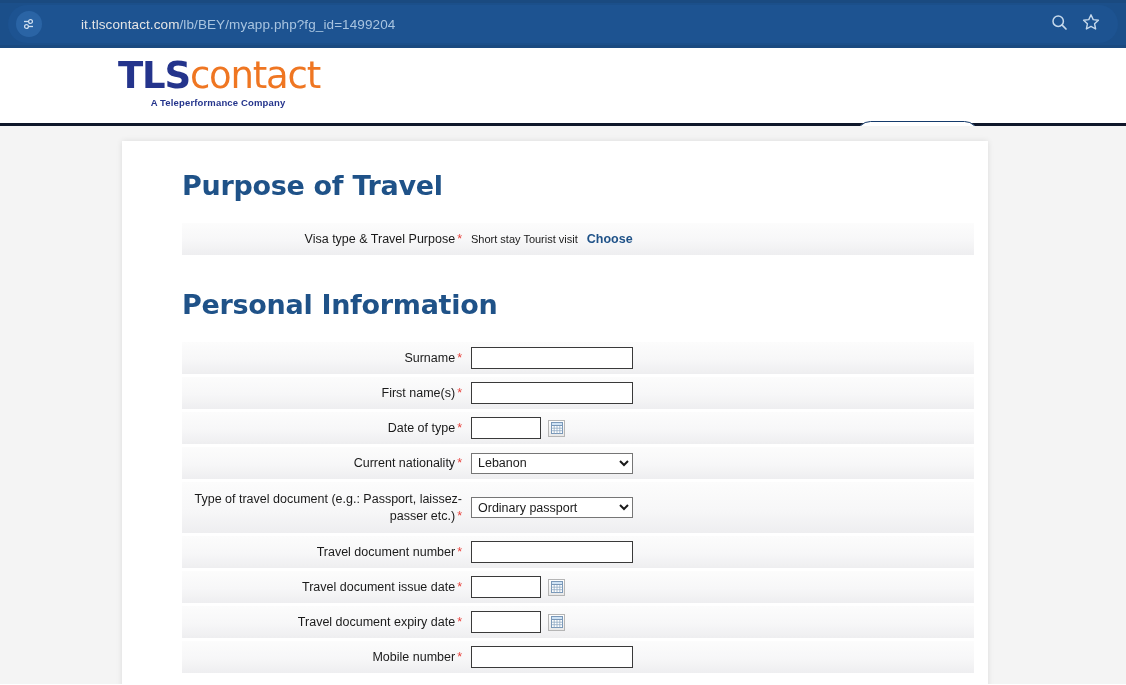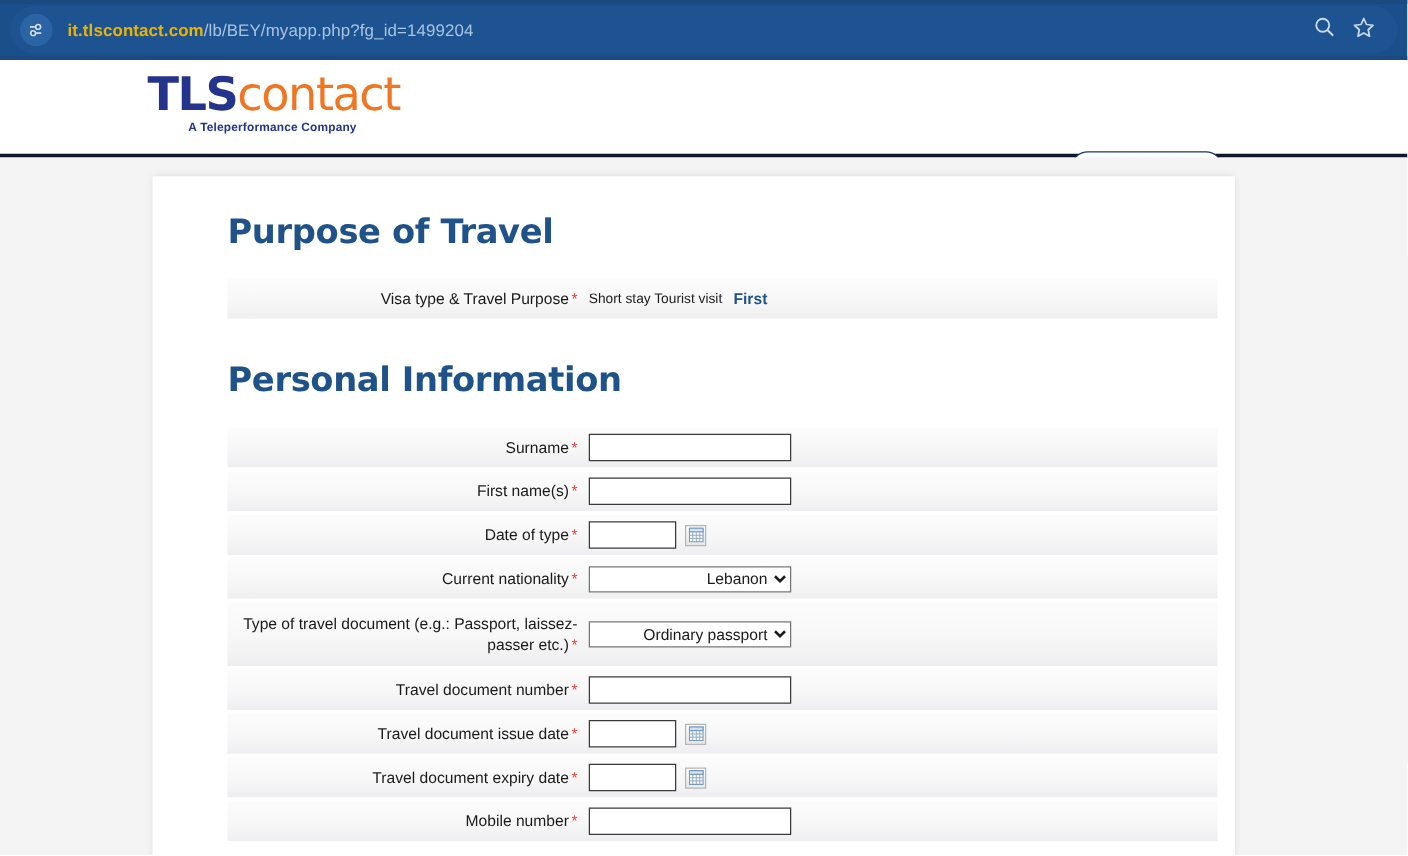--- a/index.html
+++ b/index.html
@@ -64,21 +64,21 @@
   .url-text {
     margin-left: 12px;
     font-size: 13.5px;
     color: #ffffff;
     white-space: nowrap;
     letter-spacing: 0.1px;
     cursor: text;
     flex: 1 1 auto;
     overflow: hidden;
   }
-  .url-text .url-domain { color: #eab308; font-weight: 700; }
+  .url-text .url-domain { color: #e5e5e5; font-weight: 400; margin-left: 27px; }
   .url-text .url-path { color: #a8c4e0; }
   .omni-actions {
     display: flex;
     align-items: center;
     gap: 14px;
     margin-right: 18px;
     flex: 0 0 auto;
   }
   .omni-icon { cursor: pointer; display: block; }
 
@@ -295,21 +295,20 @@
     height: 21px;
     width: 162px;
     border: 1px solid #767676;
     background: #ffffff;
     font-family: "Liberation Sans", sans-serif;
     font-size: 12.5px;
     color: #1a1a1a;
     padding: 0 2px;
     border-radius: 0;
     outline: none;
-    text-align: right;
   }
 
   .cal-btn {
     width: 17px;
     height: 17px;
     border: 1px solid #b5b5b5;
     background: linear-gradient(to bottom, #ffffff, #e8e8e8);
     padding: 0;
     margin-left: 3px;
     cursor: pointer;
@@ -412,21 +411,21 @@
 
       <h1 class="section-title title-purpose">Purpose of Travel</h1>
 
       <div class="form-table">
         <div class="form-row">
           <div class="row-label">
             <span>Visa type &amp; Travel Purpose</span><span class="req">*</span>
           </div>
           <div class="row-field">
             <span class="static-value">Short stay Tourist visit</span>
-            <span class="choose-link">First</span>
+            <span class="choose-link">Choose</span>
           </div>
         </div>
       </div>
 
       <h1 class="section-title title-personal">Personal Information</h1>
 
       <div class="form-table">
 
         <div class="form-row">
           <div class="row-label">

